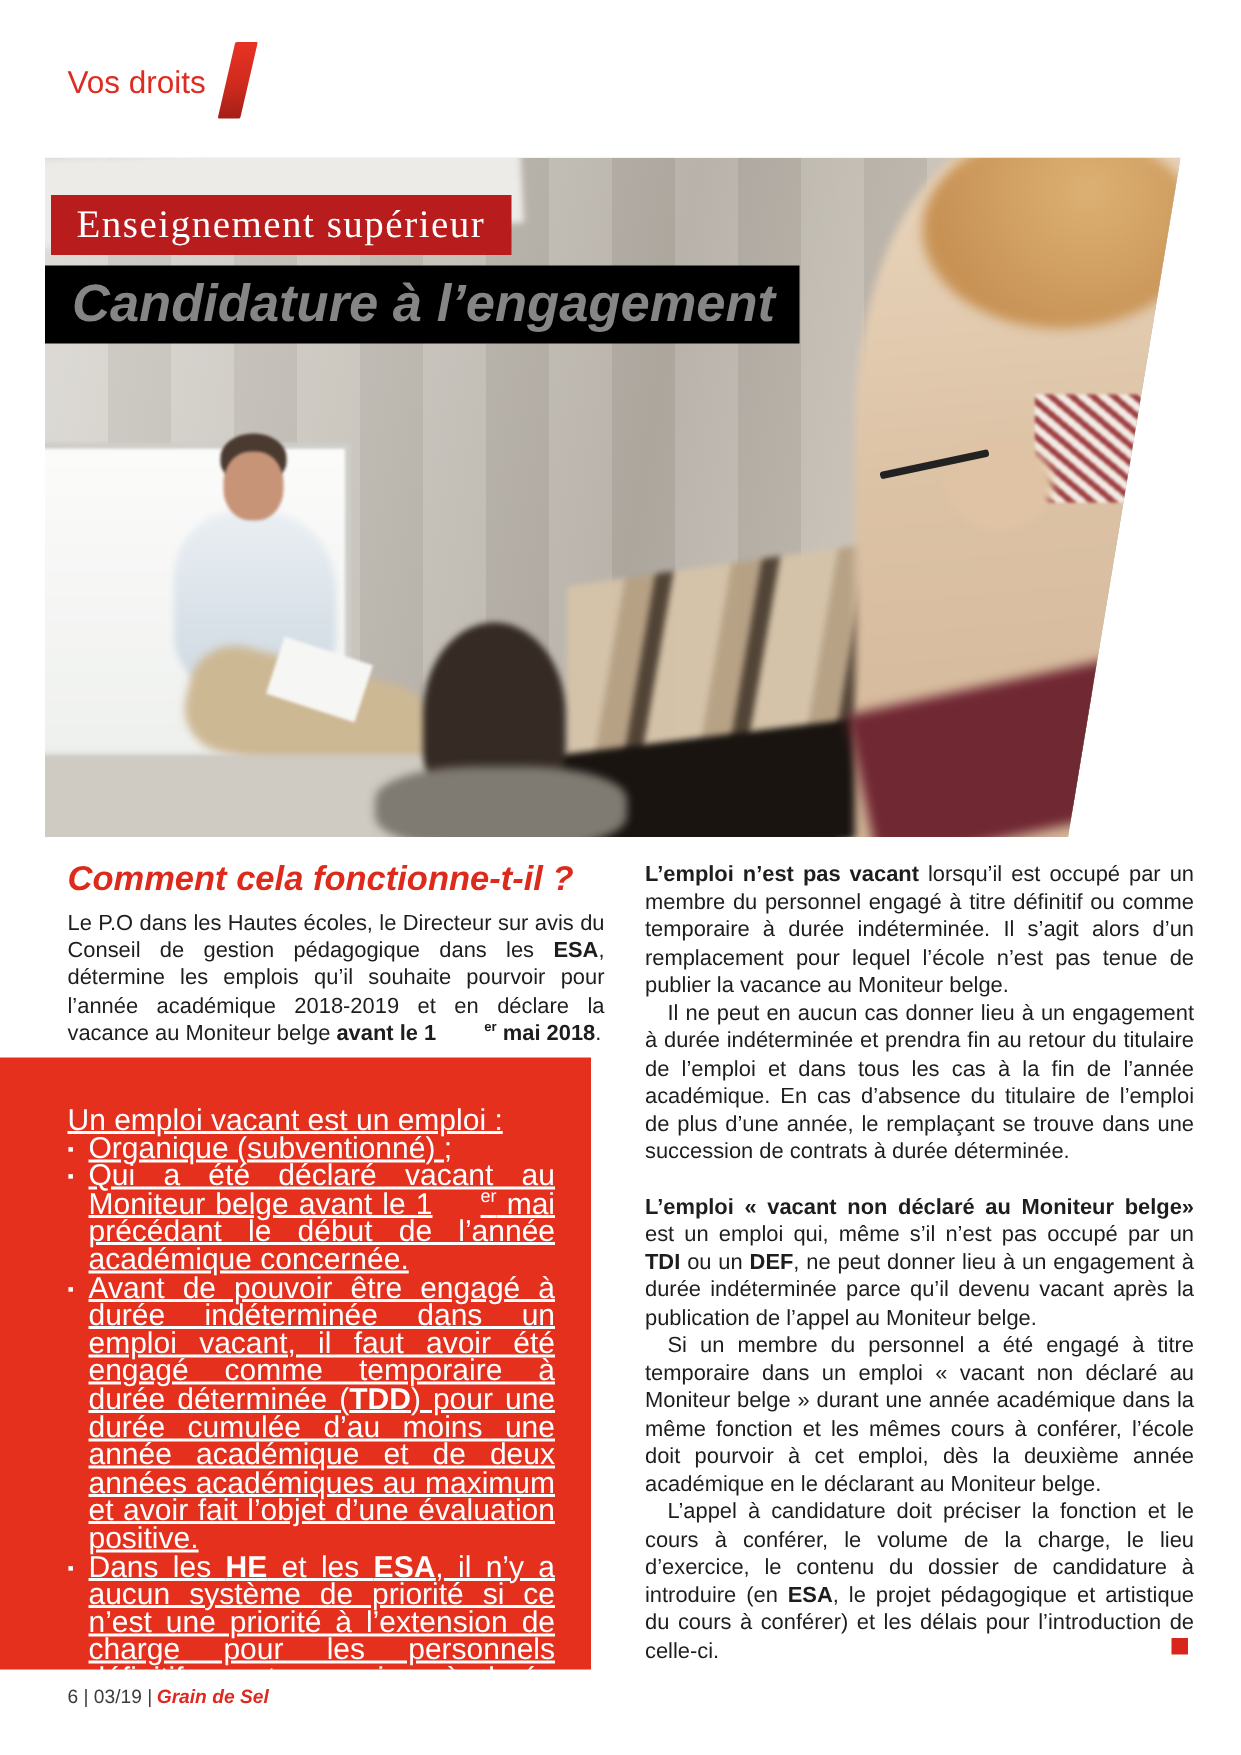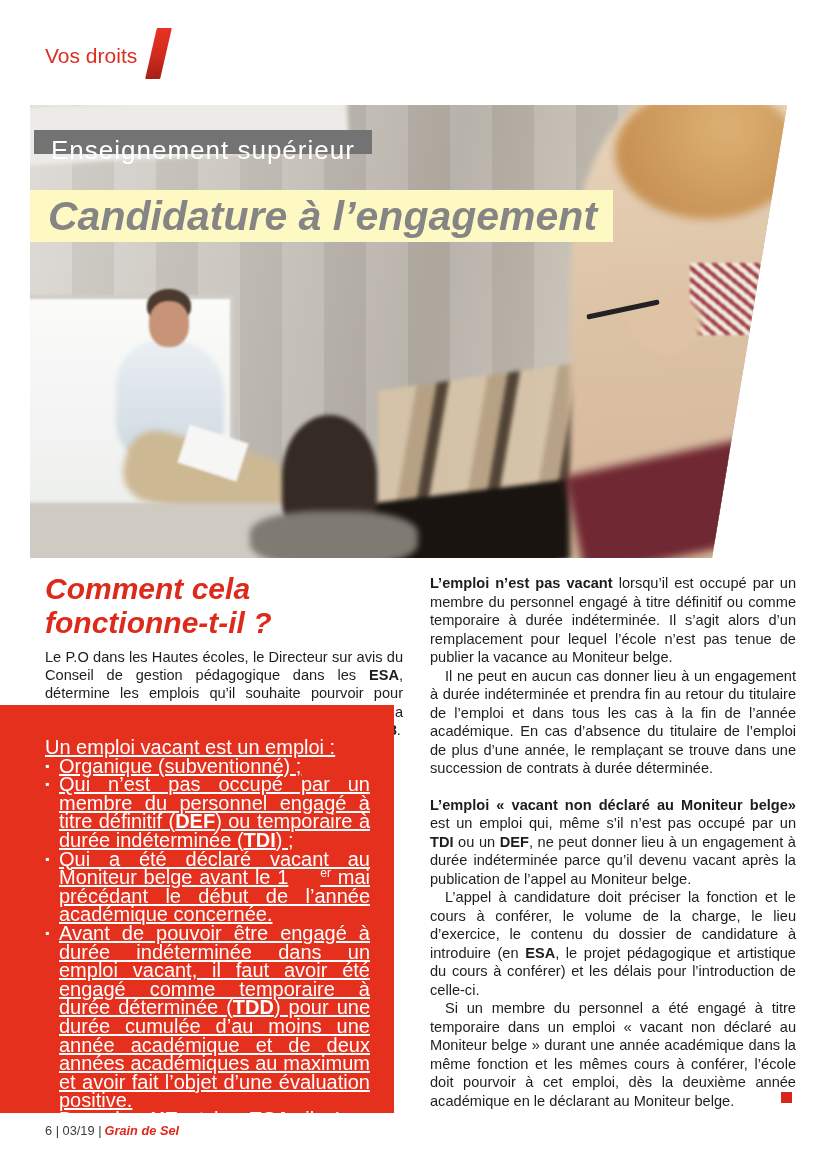--- a/index.html
+++ b/index.html
@@ -41,30 +41,30 @@
     background:linear-gradient(175deg,#e9d6bd,#ddc3a6 45%,#d2b598);filter:blur(3px);}
   .ph-blonde{left:585px;top:-18px;width:185px;height:132px;
     background:radial-gradient(circle at 60% 30%,#dcb173,#c89255 70%);filter:blur(4px);border-radius:50%;}
   .ph-stripes{left:660px;top:158px;width:74px;height:72px;
     background:repeating-linear-gradient(40deg,#f2ece4 0 5px,#9e3f42 5px 9px);filter:blur(1px);}
   .ph-hand{left:600px;top:188px;width:72px;height:60px;background:#dfc3a4;border-radius:50%;filter:blur(3px);}
   .ph-pen{left:556px;top:202px;width:74px;height:5px;background:#222;transform:rotate(-12deg);border-radius:2px;}
   .ph-maroon{left:543px;top:352px;width:180px;height:102px;background:#702833;transform:rotate(-12deg);filter:blur(4px);}
 
   
-  .category{left:34px;top:130px;height:24px;line-height:40px;padding:0 17px;
-    background:#737373;color:#ffffff;font-size:26px;letter-spacing:1px;}
+  .category{left:34px;top:130px;height:40px;line-height:40px;padding:0 17px;
+    background:#b91c1c;color:#ffffff;font-size:26px;letter-spacing:1px;font-family:Liberation Serif, serif;}
   .title-wrap{left:30px;top:177px;display:flex;flex-direction:column;align-items:flex-start;}
-  .title-line{display:inline-block;background:#fef9c3;padding:0 16px 0 18px;
-    font-style:italic;font-weight:700;font-size:41px;line-height:52px;color:#858585;white-space:nowrap;margin-top:13px;}
+  .title-line{display:inline-block;background:#000000;padding:0 16px 0 18px;
+    font-style:italic;font-weight:700;font-size:35px;line-height:52px;color:#858585;white-space:nowrap;}
 
   
   .body-text{font-size:14.6px;line-height:18.2px;text-align:justify;color:#1d1d1d;margin:0;hyphens:auto;}
   .col-left{left:45px;top:572px;width:358px;}
-  .red-heading{font-style:italic;font-weight:700;font-size:30px;color:#dd2a1b;margin:0 0 8px 0;}
+  .red-heading{font-style:italic;font-weight:700;font-size:23px;color:#dd2a1b;margin:0 0 8px 0;}
   .col-right{left:430px;top:574px;width:366px;}
   .col-right p{font-size:14.6px;line-height:18.5px;text-align:justify;color:#1d1d1d;margin:0;hyphens:auto;}
   .col-right p.indent{text-indent:15px;}
   .col-right p.gap{margin-top:18px;}
   .seg-bold{font-weight:700;}
   sup{font-size:60%;line-height:0;padding-left:32px;}
 
   
   .red-box{left:0;top:705px;width:394px;height:408px;background:#e5301e;color:#ffffff;
     box-sizing:border-box;padding:33px 24px 0 45px;font-size:20px;line-height:18.6px;text-align:justify;hyphens:auto;text-decoration:underline;}
@@ -118,33 +118,32 @@
 
   <div class="abs col-left">
     <h2 class="red-heading">Comment cela fonctionne-t-il ?</h2>
     <p class="body-text"><span>Le P.O dans les Hautes écoles, le Directeur sur avis du Conseil de gestion pédagogique dans les </span><span class="seg-bold">ESA</span><span>, détermine les emplois qu’il souhaite pourvoir pour l’année académique 2018-2019 et en déclare la vacance au Moniteur belge </span><span class="seg-bold">avant le 1</span><sup class="seg-bold">er</sup><span class="seg-bold"> mai 2018</span><span>.</span></p>
   </div>
 
   <div class="abs red-box">
     <p>Un emploi vacant est un emploi :</p>
     <ul>
       <li><span>Organique (subventionné) ;</span></li>
-      <li><span>Qui n’est pas occupé par un membre du personnel engagé à titre définitif (</span><span class="seg-bold">DEF</span><span>) ou temporaire à durée indéterminée (</span><span class="seg-bold">TDI</span><span>) ;</span></li>
       <li><span>Qui a été déclaré vacant au Moniteur belge avant le 1</span><sup>er</sup><span> mai précédant le début de l’année académique concernée.</span></li>
       <li><span>Avant de pouvoir être engagé à durée indéterminée dans un emploi vacant, il faut avoir été engagé comme temporaire à durée déterminée (</span><span class="seg-bold">TDD</span><span>) pour une durée cumulée d’au moins une année académique et de deux années académiques au maximum et avoir fait l’objet d’une évaluation positive.</span></li>
       <li><span>Dans les </span><span class="seg-bold">HE</span><span> et les </span><span class="seg-bold">ESA</span><span>, il n’y a aucun système de priorité si ce n’est une priorité à l’extension de charge pour les personnels définitifs ou temporaires à durée indéterminée, à temps partiel qui en font la demande.</span></li>
     </ul>
   </div>
 
   <div class="abs col-right">
     <p><span class="seg-bold">L’emploi n’est pas vacant</span><span> lorsqu’il est occupé par un membre du personnel engagé à titre définitif ou comme temporaire à durée indéterminée. Il s’agit alors d’un remplacement pour lequel l’école n’est pas tenue de publier la vacance au Moniteur belge.</span></p>
     <p class="indent"><span>Il ne peut en aucun cas donner lieu à un engagement à durée indéterminée et prendra fin au retour du titulaire de l’emploi et dans tous les cas à la fin de l’année académique. En cas d’absence du titulaire de l’emploi de plus d’une année, le remplaçant se trouve dans une succession de contrats à durée déterminée.</span></p>
     <p class="gap"><span class="seg-bold">L’emploi « vacant non déclaré au Moniteur belge»</span><span> est un emploi qui, même s’il n’est pas occupé par un </span><span class="seg-bold">TDI</span><span> ou un </span><span class="seg-bold">DEF</span><span>, ne peut donner lieu à un engagement à durée indéterminée parce qu’il devenu vacant après la publication de l’appel au Moniteur belge.</span></p>
+    <p class="indent"><span>Si un membre du personnel a été engagé à titre temporaire dans un emploi « vacant non déclaré au Moniteur belge » durant une année académique dans la même fonction et les mêmes cours à conférer, l’école doit pourvoir à cet emploi, dès la deuxième année académique en le déclarant au Moniteur belge.</span></p>
     <p class="indent"><span>L’appel à candidature doit préciser la fonction et le cours à conférer, le volume de la charge, le lieu d’exercice, le contenu du dossier de candidature à introduire (en </span><span class="seg-bold">ESA</span><span>, le projet pédagogique et artistique du cours à conférer) et les délais pour l’introduction de celle-ci.</span></p>
-    <p class="indent"><span>Si un membre du personnel a été engagé à titre temporaire dans un emploi « vacant non déclaré au Moniteur belge » durant une année académique dans la même fonction et les mêmes cours à conférer, l’école doit pourvoir à cet emploi, dès la deuxième année académique en le déclarant au Moniteur belge.</span></p>
   </div>
 
   <div class="abs end-square"></div>
 
   <div class="abs footer">
     <span>6 | 03/19 |</span><span class="mag">Grain de Sel</span>
   </div>
 
 </div>
 

